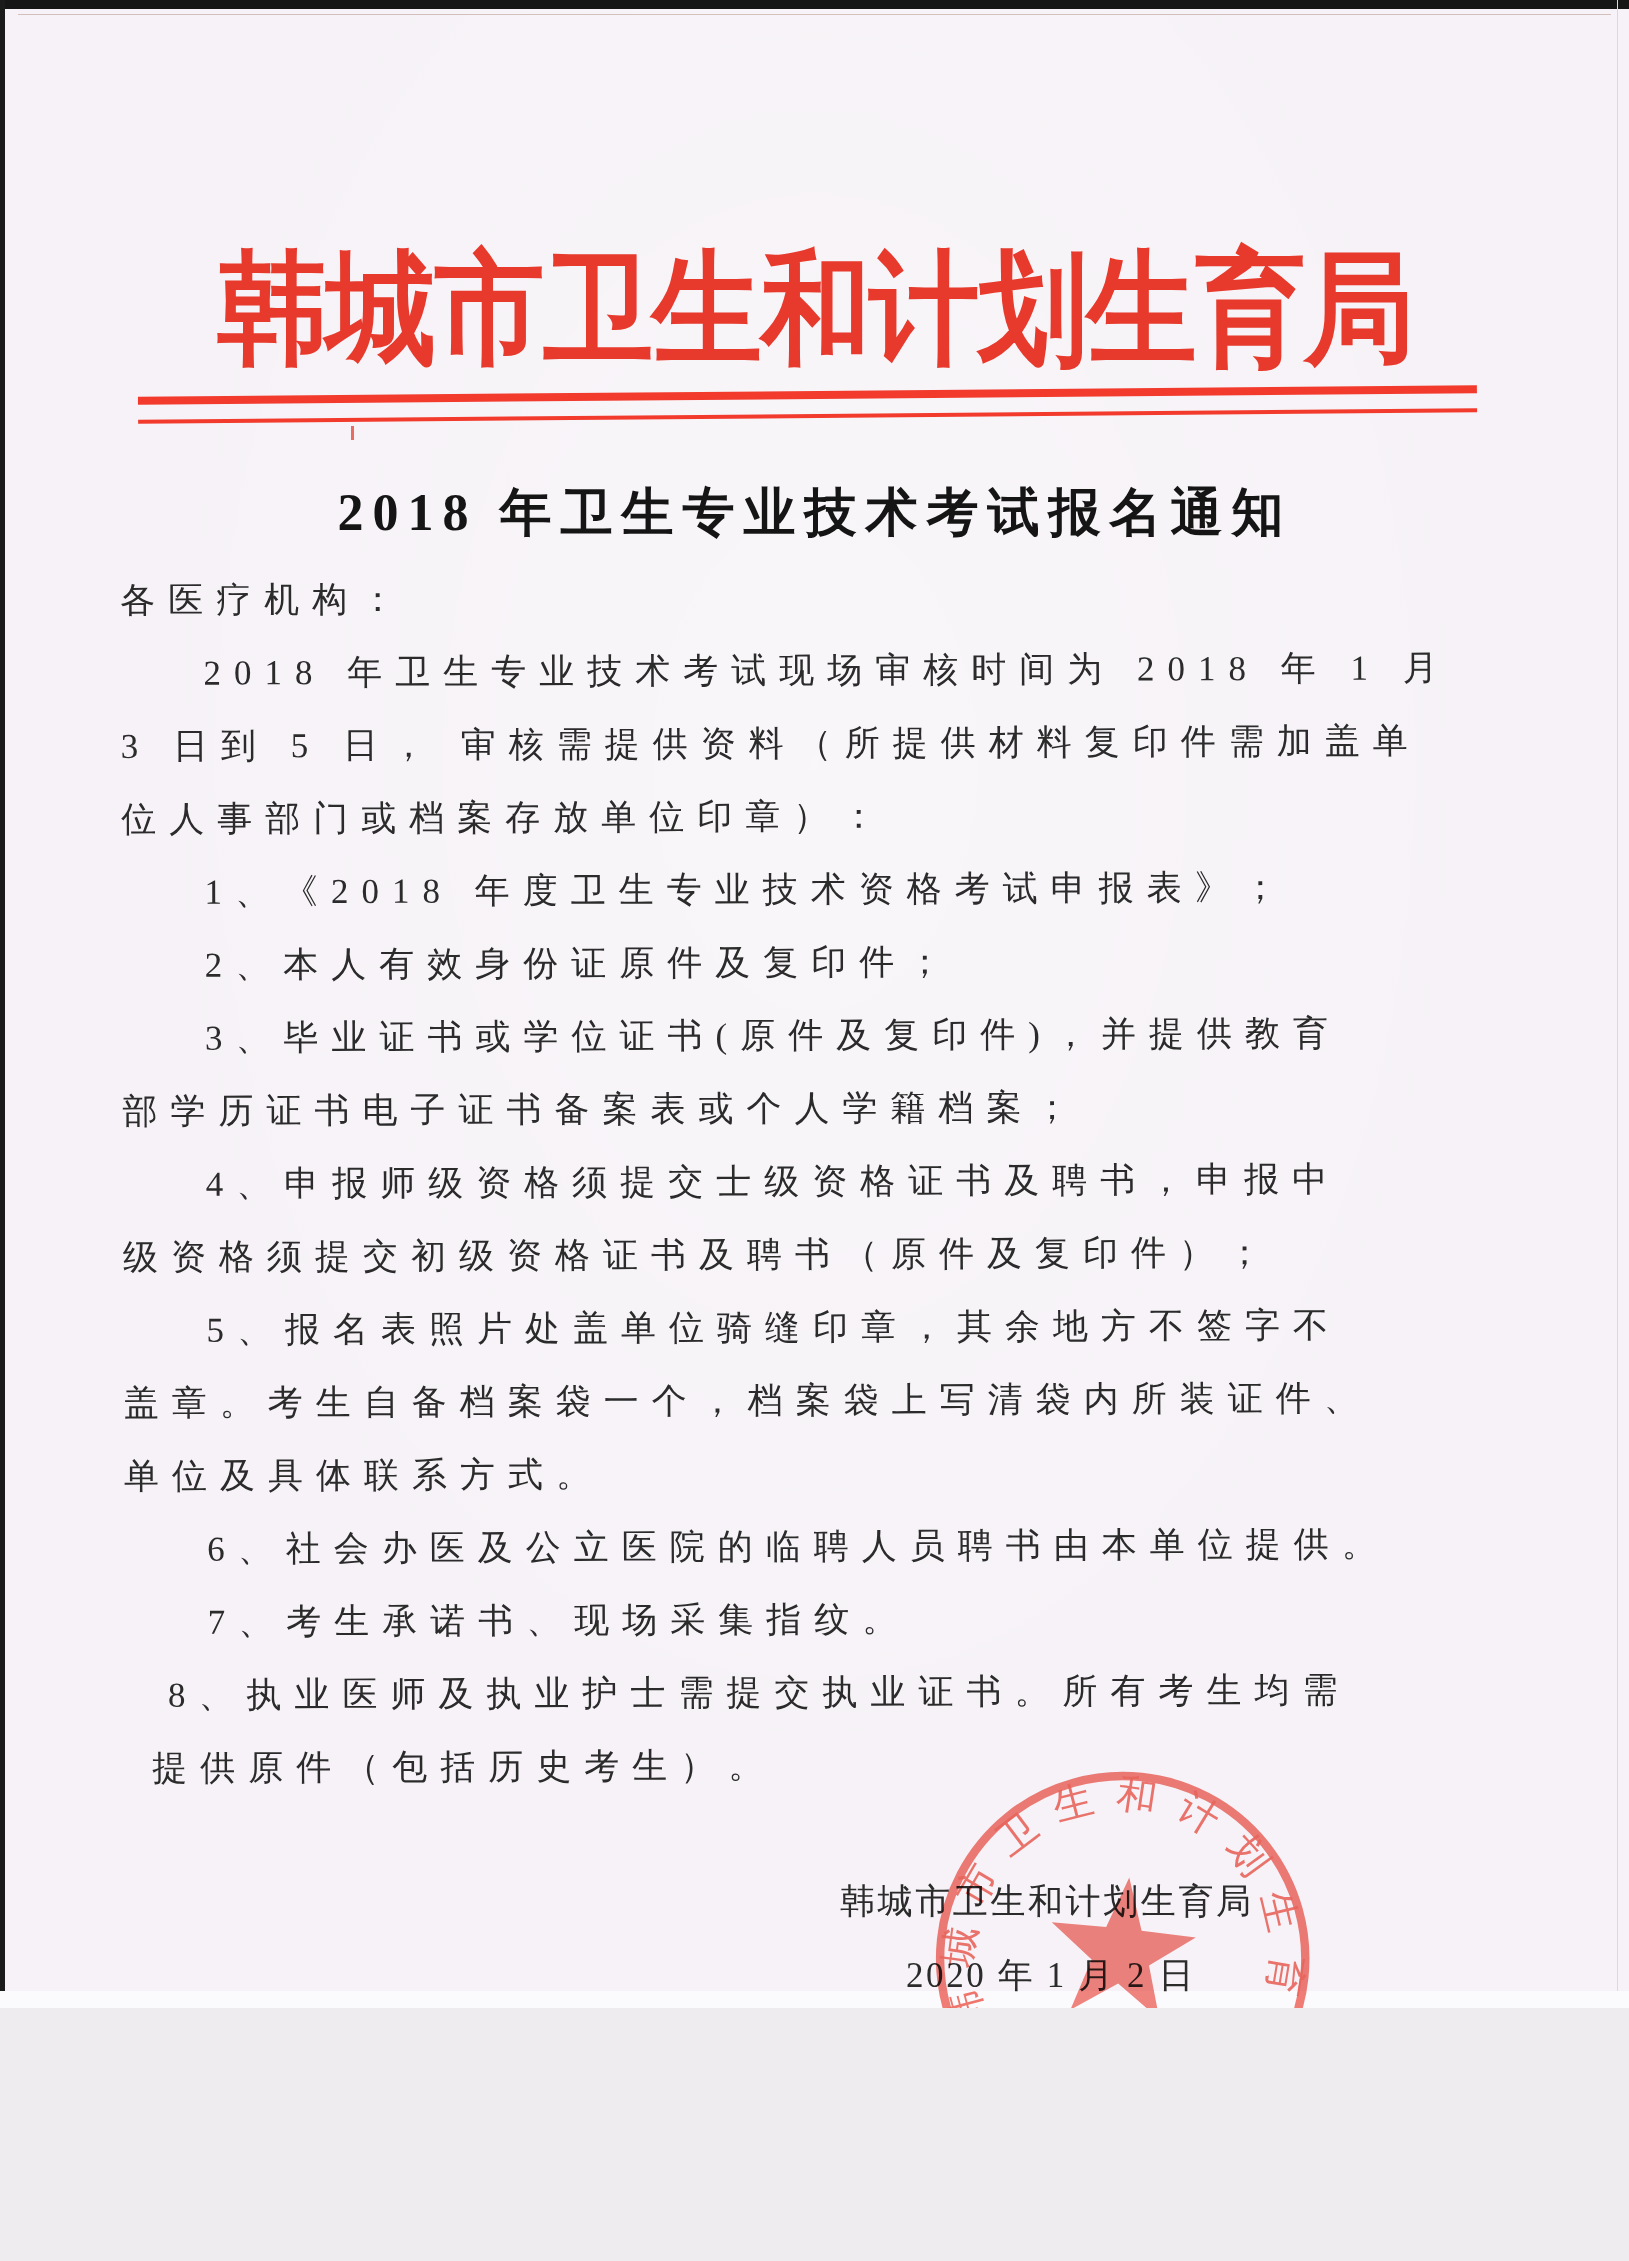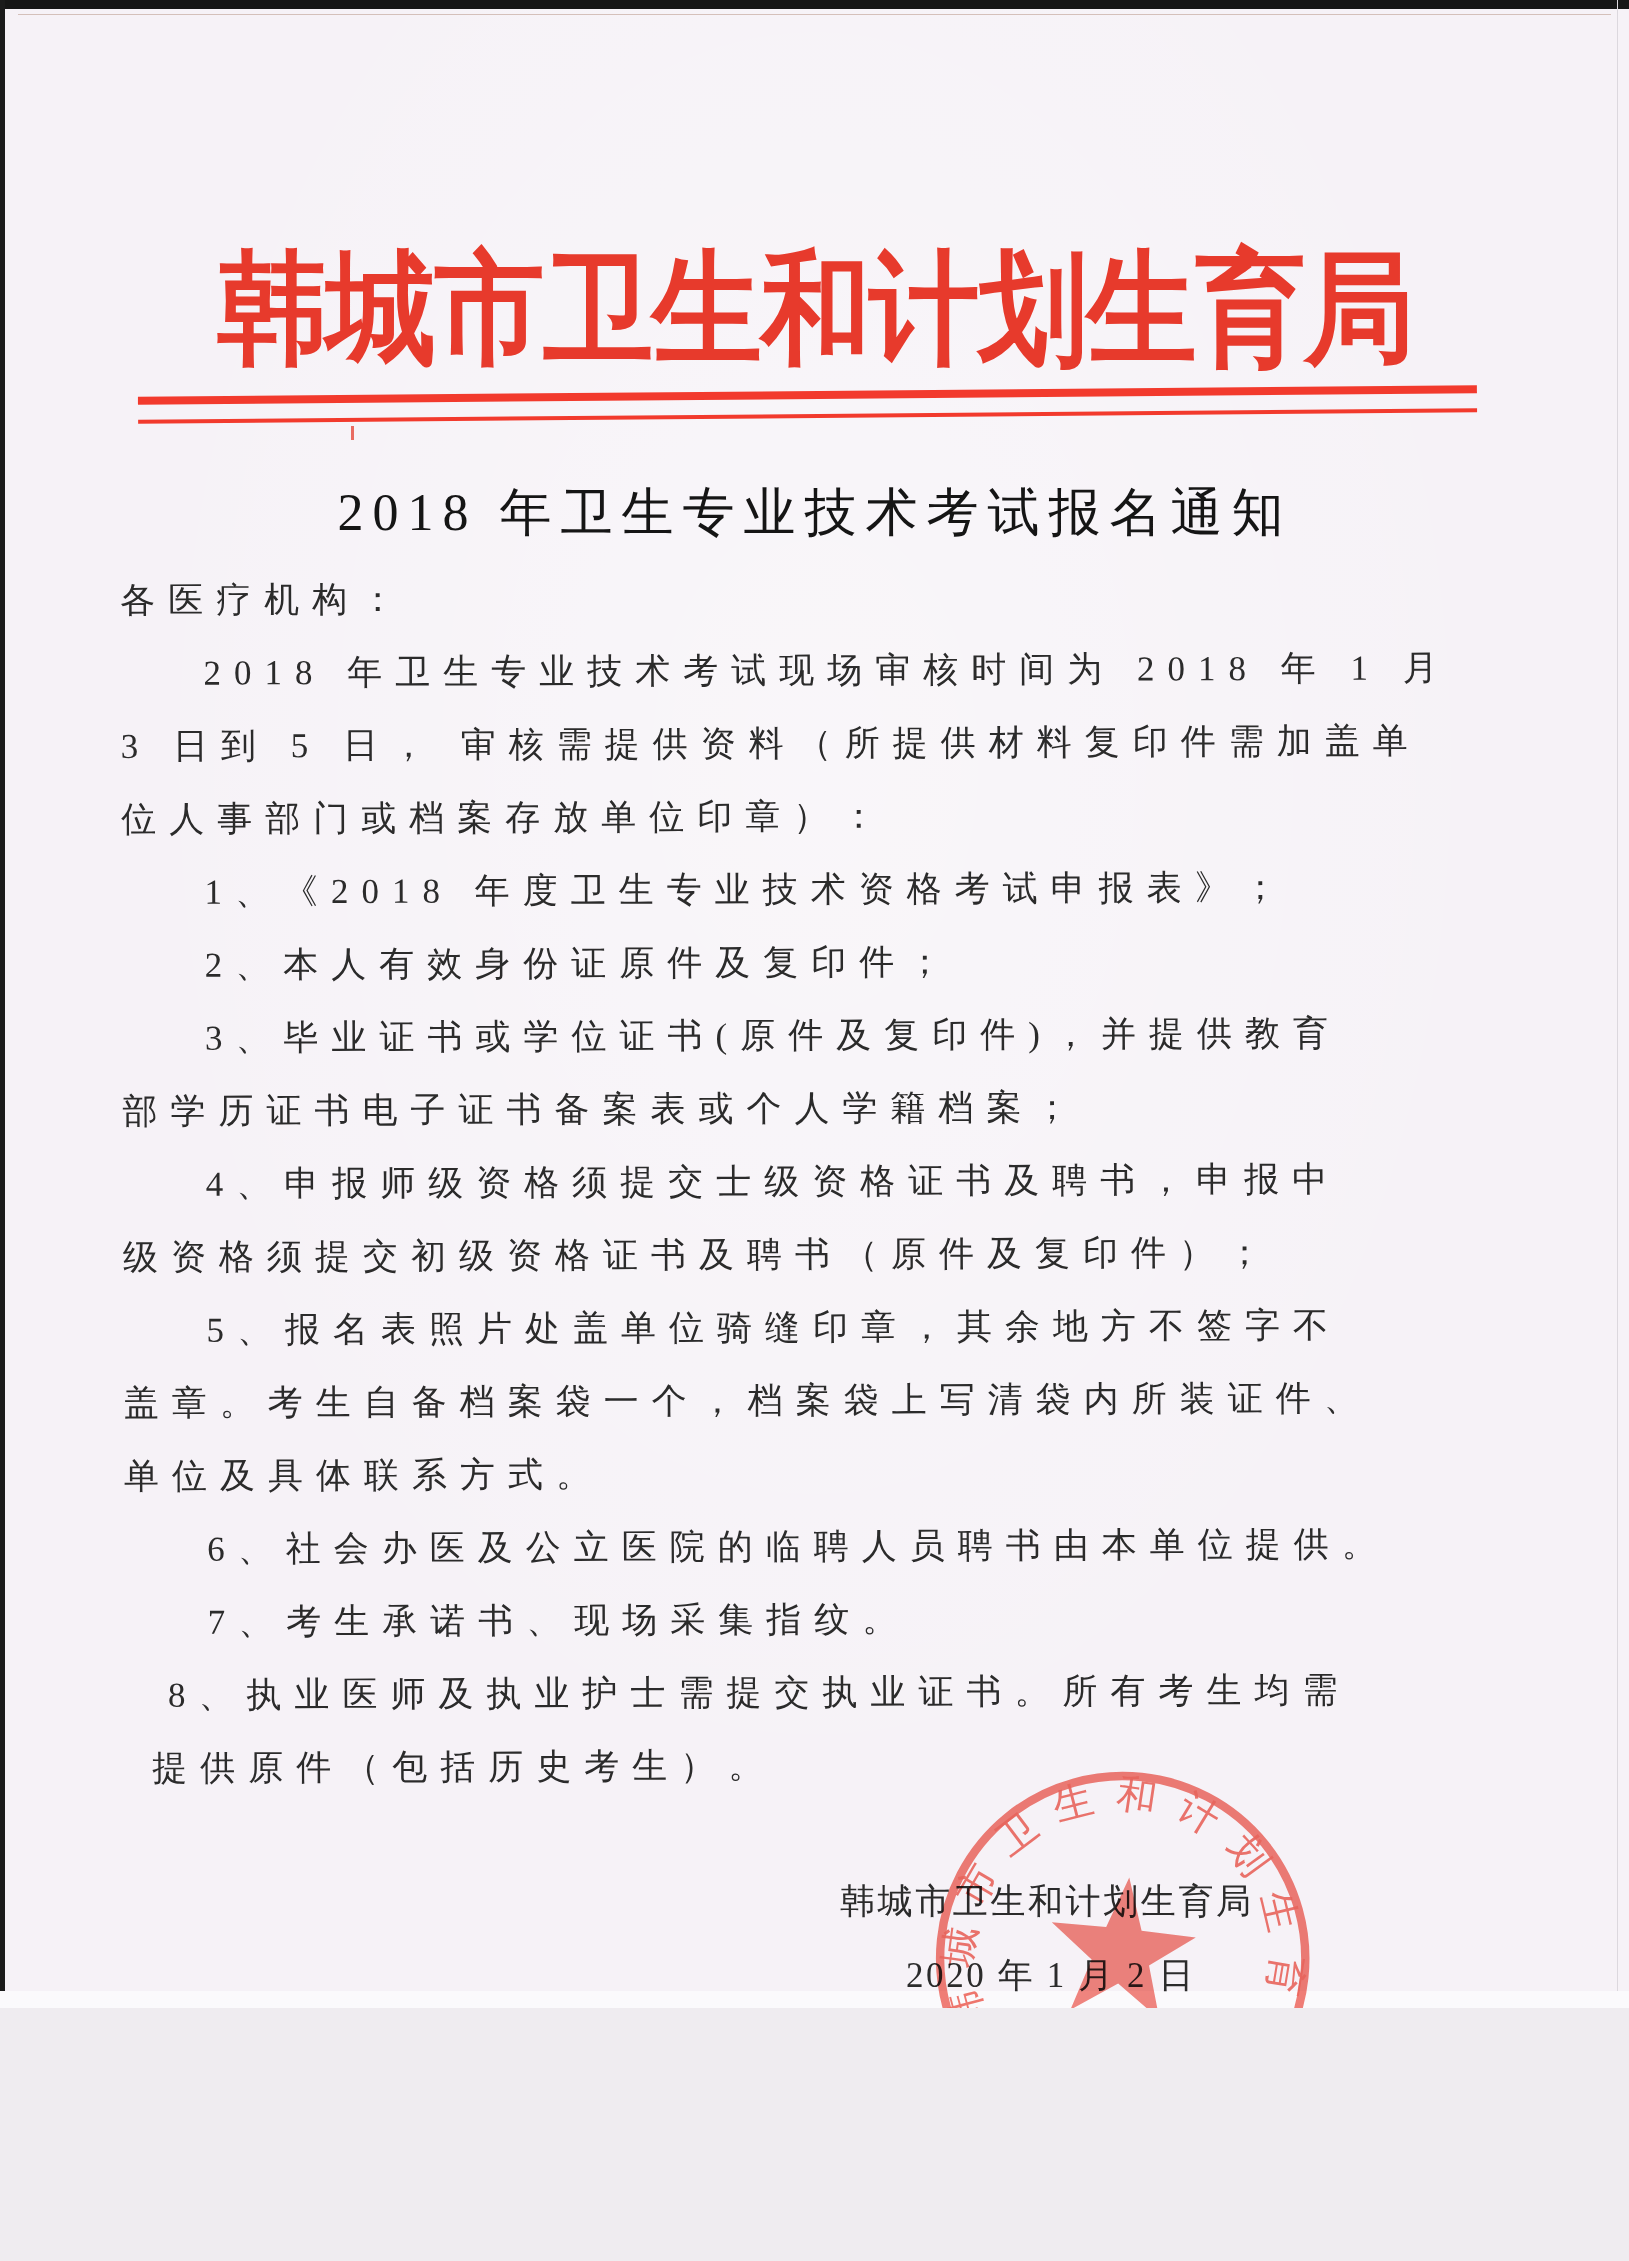--- a/index.html
+++ b/index.html
@@ -31,21 +31,21 @@
     transform:scaleY(1.12);transform-origin:center top;
   }
   .rule-top{position:absolute;left:138px;top:391px;width:1339px;transform:rotate(-0.5deg);}
   .rule-top .thick{height:7.7px;background:#f23a2d;}
   .rule-top .gap{height:15.5px;}
   .rule-top .thin{height:3.9px;background:#f23a2d;}
 
   
   .notice-title{
     position:absolute;left:0;top:478px;width:1630px;margin:0;
-    text-align:center;font-size:52px;font-weight:normal;color:#151515;
+    text-align:center;font-size:52px;font-weight:bold;color:#151515;
     letter-spacing:9px;white-space:nowrap;
   }
 
   
   .body-block{position:absolute;left:120px;top:564px;width:1296px;transform:rotate(-0.25deg);transform-origin:left top;}
   .line{height:73px;line-height:73px;font-size:35px;letter-spacing:13px;white-space:nowrap;}
   .ind2{padding-left:83px;}
   .ind1{padding-left:43px;}
   .ind05{padding-left:27px;}
 

